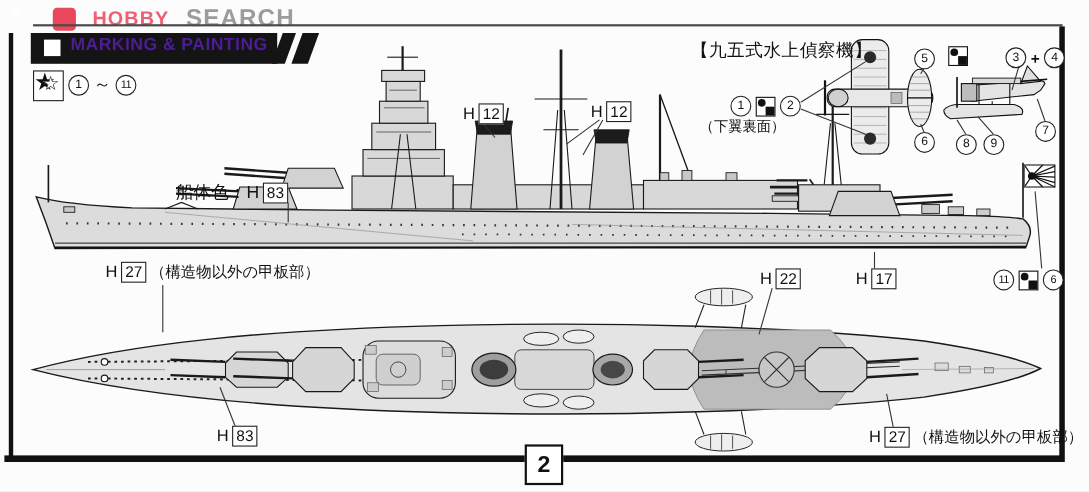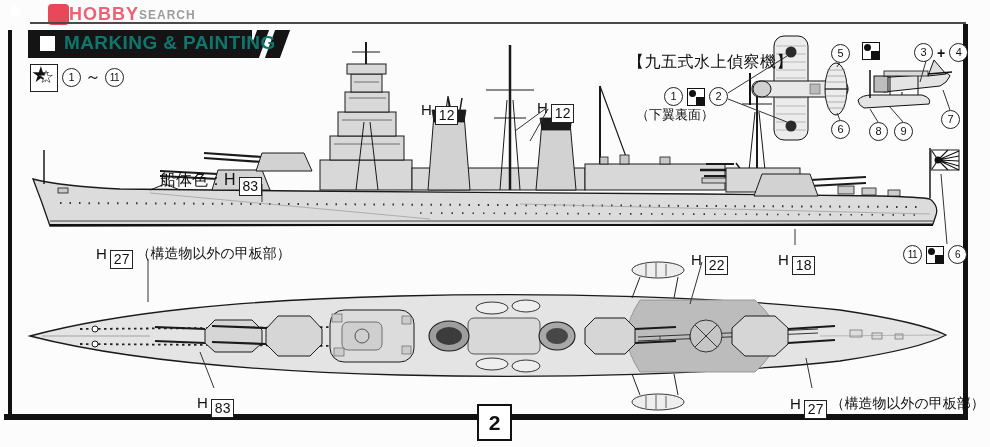--- a/index.html
+++ b/index.html
@@ -2,31 +2,31 @@
 <html><head>
 <meta charset="utf-8">
 <style>
   html,body{margin:0;padding:0;background:#e9e9e9;}
   .page{position:relative;width:990px;height:447px;background:#fcfcfc;overflow:hidden;
         font-family:"Liberation Sans","DejaVu Sans",sans-serif;color:#111;}
   .abs{position:absolute;}
   svg{position:absolute;left:0;top:0;}
 
   
-  .logo{left:8px;top:4px;display:flex;align-items:center;gap:0;padding-left:40px;}
+  .logo{left:8px;top:4px;display:flex;align-items:center;gap:15px;padding-left:40px;}
   .logo-icon{width:21px;height:21px;background:#e8485a;border-radius:4px;display:flex;align-items:center;justify-content:center;}
   .logo-brand{font-size:18px;font-weight:bold;color:#ef6075;letter-spacing:1px;}
-  .logo-brand2{font-size:12px;font-weight:bold;color:#9c9c9c;letter-spacing:1px;}
+  .logo-brand2{font-size:22px;font-weight:bold;color:#9c9c9c;letter-spacing:1px;}
 
   
   .banner{left:28px;top:30px;width:224px;height:28px;background:#141414;}
   .banner-edge{left:252px;top:30px;width:12px;height:28px;background:#141414;transform:skewX(-20deg);}
   .banner-tail{left:270px;top:30px;width:15px;height:28px;background:#141414;transform:skewX(-20deg);}
   .banner-square{left:40px;top:36px;width:15px;height:15px;background:#fff;}
-  .banner-title{left:64px;top:32px;font-size:19px;font-weight:bold;color:#0f766e;letter-spacing:0.4px;}
+  .banner-title{left:64px;top:32px;font-size:16px;font-weight:bold;color:#4c1d95;letter-spacing:0.4px;}
 
   
   .b-top{left:30px;top:22px;width:936px;height:2px;background:#4a4a4a;}
   .b-left{left:8px;top:30px;width:4px;height:390px;background:#111;}
   .b-right{left:963px;top:24px;width:5px;height:396px;background:#111;}
   .b-bottom{left:4px;top:414px;width:962px;height:6px;background:#111;}
 
   
   .star-box{left:30px;top:64px;width:26px;height:26px;border:1.5px solid #222;background:#fff;}
   .star-black{position:absolute;left:0px;top:-3px;font-size:22px;color:#111;}
@@ -40,24 +40,24 @@
   .circ.small{font-size:10px;letter-spacing:-0.5px;}
 
   
   .swatch{position:relative;width:16px;height:16px;border:1.5px solid #111;background:#fff;display:inline-block;}
   .swatch::before{content:'';position:absolute;left:1px;top:1px;width:7px;height:7px;border-radius:50%;background:#111;}
   .swatch::after{content:'';position:absolute;right:0;bottom:0;width:8px;height:8px;background:#111;}
 
   
   .hlabel{display:flex;align-items:center;gap:3px;font-size:15px;white-space:nowrap;}
   .code-box{display:inline-block;border:1.4px solid #222;background:#fff;padding:0 3px;
-            font-size:14px;line-height:17px;margin-top:12px;}
+            font-size:14px;line-height:17px;}
   .cjk{font-size:14px;text-align:right;}
 
-  .air-title{left:628px;top:52px;font-size:16px;letter-spacing:0.5px;}
+  .air-title{left:628px;top:36px;font-size:16px;letter-spacing:0.5px;}
   .wing-note{left:636px;top:106px;font-size:13px;}
   .plus-sign{font-size:14px;font-weight:bold;}
 
   .page-num{left:477px;top:404px;width:31px;height:33px;border:2.5px solid #111;background:#fff;
             display:flex;align-items:center;justify-content:center;font-size:21px;font-weight:bold;z-index:5;}
   .row{display:flex;align-items:center;gap:4px;}
 </style>
 </head>
 <body>
 
@@ -322,21 +322,21 @@
     <span>H</span>
     <span class="code-box">12</span>
   </div>
 
   <div class="abs hlabel" style="left:691px;top:244px;">
     <span>H</span>
     <span class="code-box">22</span>
   </div>
   <div class="abs hlabel" style="left:778px;top:244px;">
     <span>H</span>
-    <span class="code-box">18</span>
+    <span class="code-box">17</span>
   </div>
 
   <div class="abs row" style="left:903px;top:245px;">
     <span class="circ small">11</span>
     <span class="swatch"></span>
     <span class="circ small">6</span>
   </div>
 
   
   <div class="abs hlabel" style="left:96px;top:238px;">

